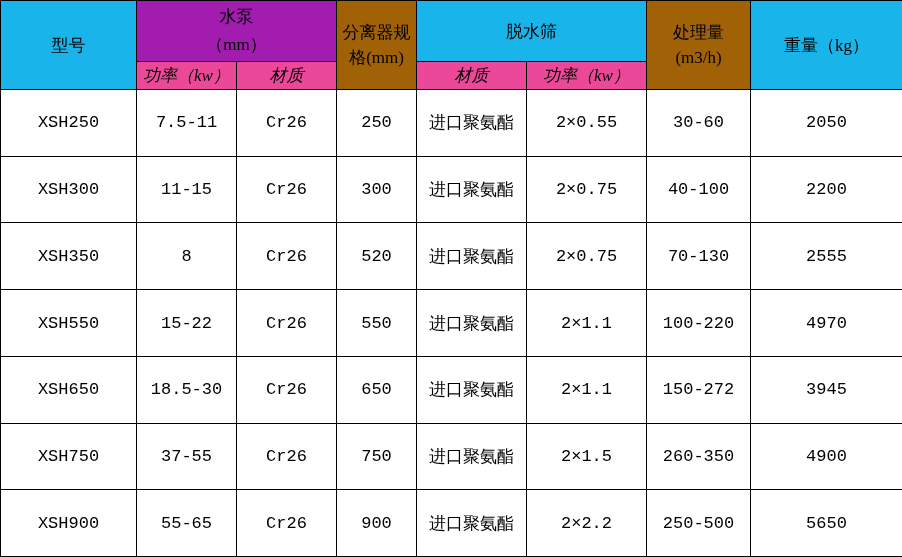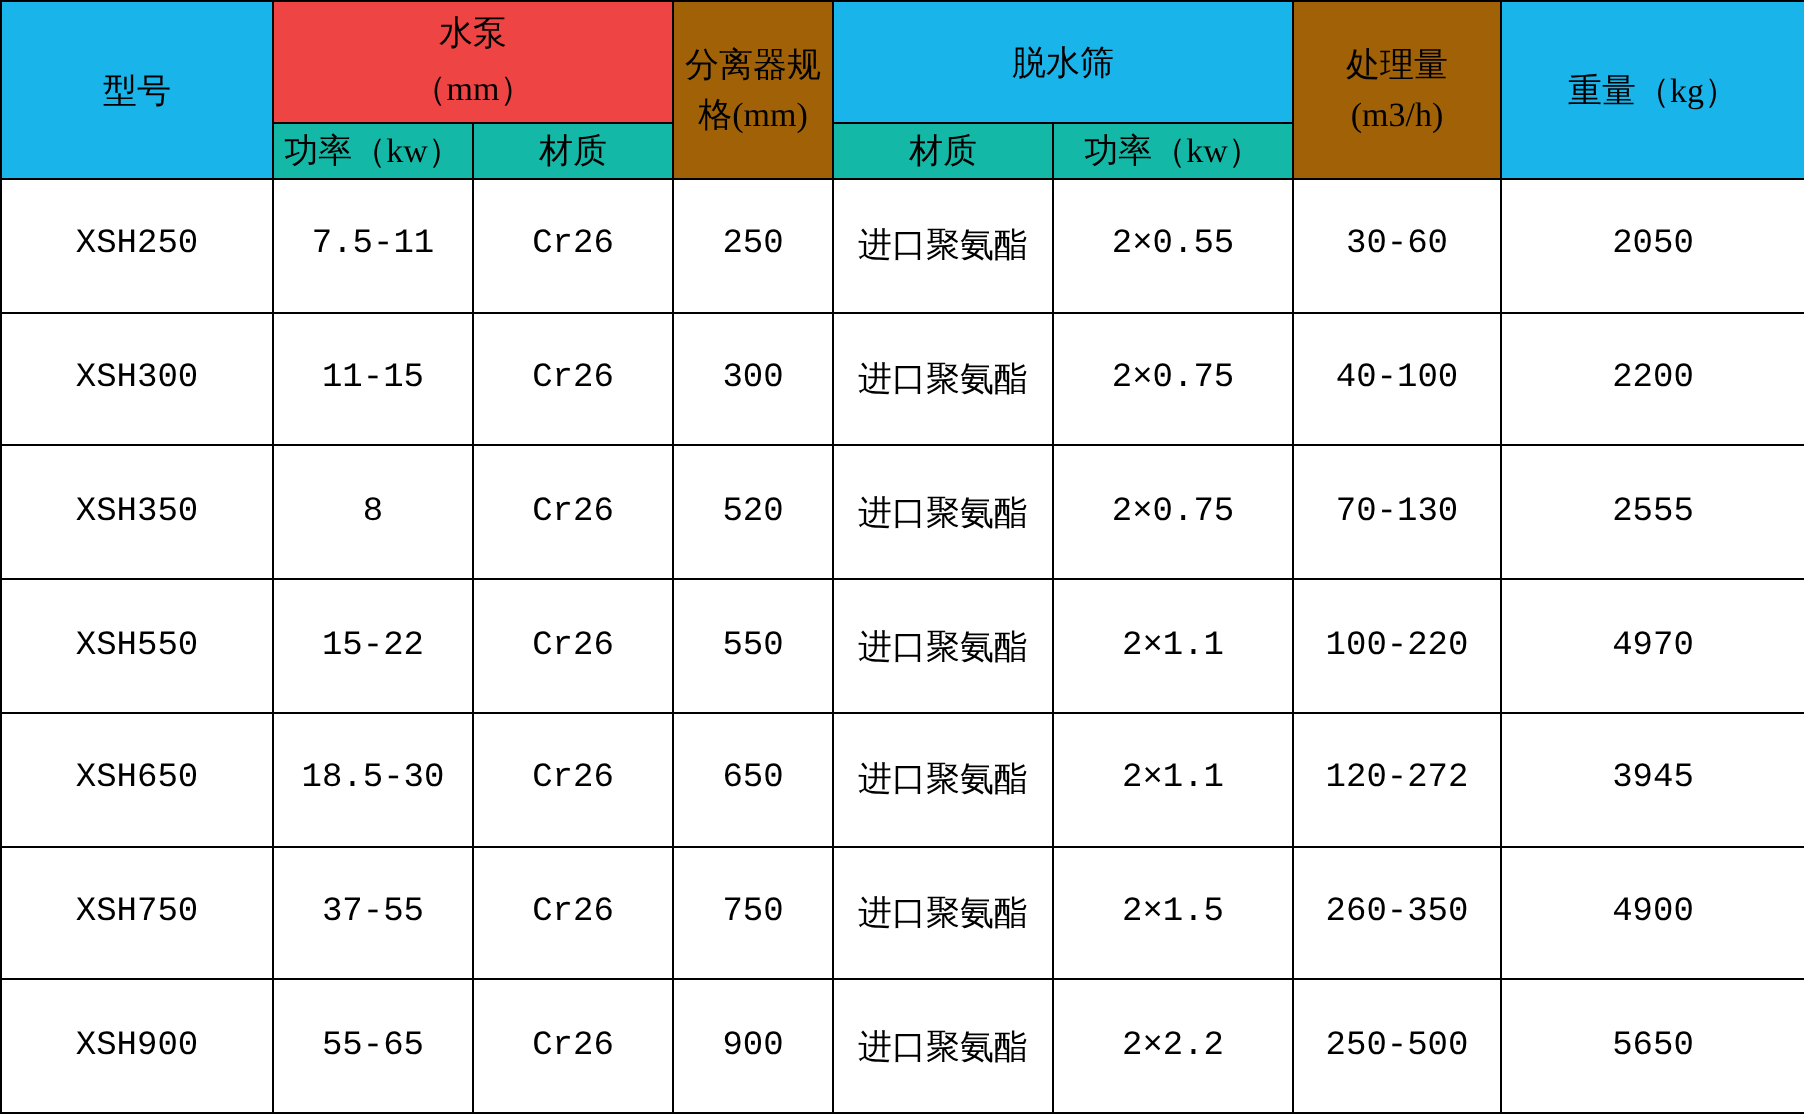--- a/index.html
+++ b/index.html
@@ -26,25 +26,26 @@
     font-weight: normal;
     font-size: 17px;
     color: #000000;
     padding: 2px 3px;
   }
   .hdr {
     background: #19b5ea;
     font-size: 18px;
   }
   .hdr-sub {
-    background: #14b8a6;
+    background: #ec4899;
     font-size: 17px;
+    font-style: italic;
   }
   .hdr-two-line {
-    background: #ef4444;
+    background: #a21caf;
     font-size: 17px;
     line-height: 1.65;
   }
   .hdr-narrow {
     background: #a16207;
     font-size: 16px;
     line-height: 1.5;
   }
   .body-row td {
     background: #ffffff;
@@ -141,21 +142,21 @@
       <td class="nowrap">100-220</td>
       <td class="nowrap">4970</td>
     </tr>
     <tr class="body-row">
       <td class="nowrap">XSH650</td>
       <td class="nowrap">18.5-30</td>
       <td class="nowrap">Cr26</td>
       <td class="nowrap">650</td>
       <td class="nowrap">进口聚氨酯</td>
       <td class="nowrap">2×1.1</td>
-      <td class="nowrap">120-272</td>
+      <td class="nowrap">150-272</td>
       <td class="nowrap">3945</td>
     </tr>
     <tr class="body-row">
       <td class="nowrap">XSH750</td>
       <td class="nowrap">37-55</td>
       <td class="nowrap">Cr26</td>
       <td class="nowrap">750</td>
       <td class="nowrap">进口聚氨酯</td>
       <td class="nowrap">2×1.5</td>
       <td class="nowrap">260-350</td>

